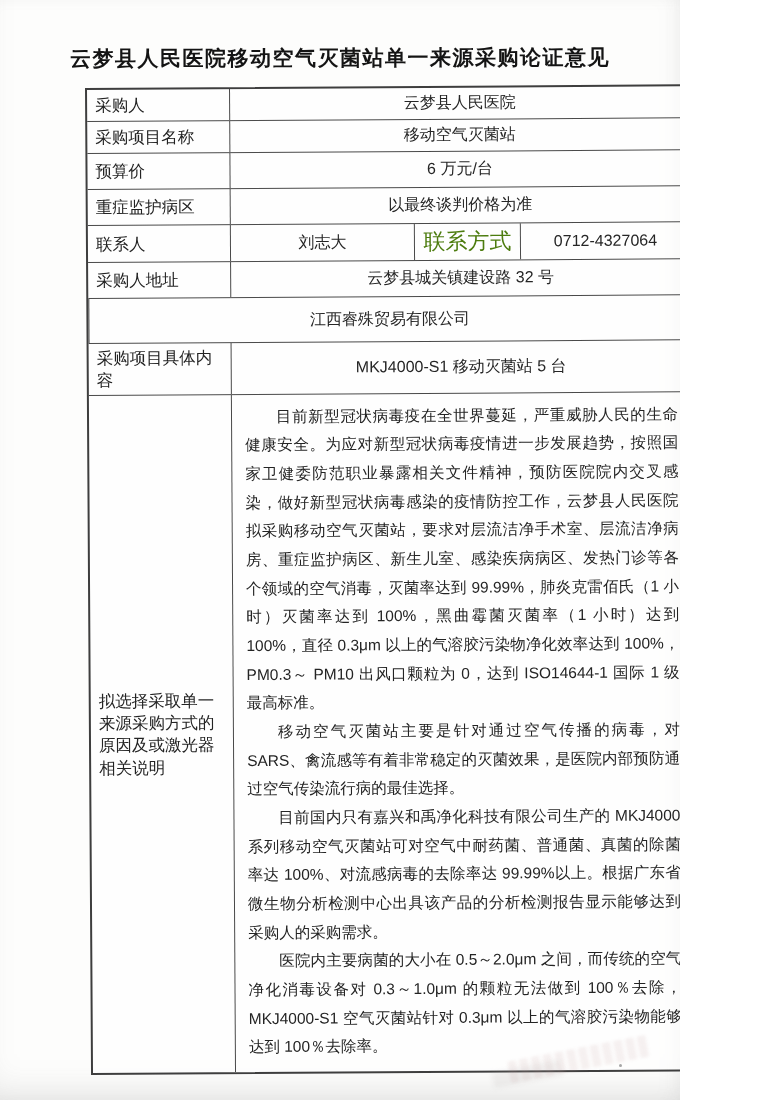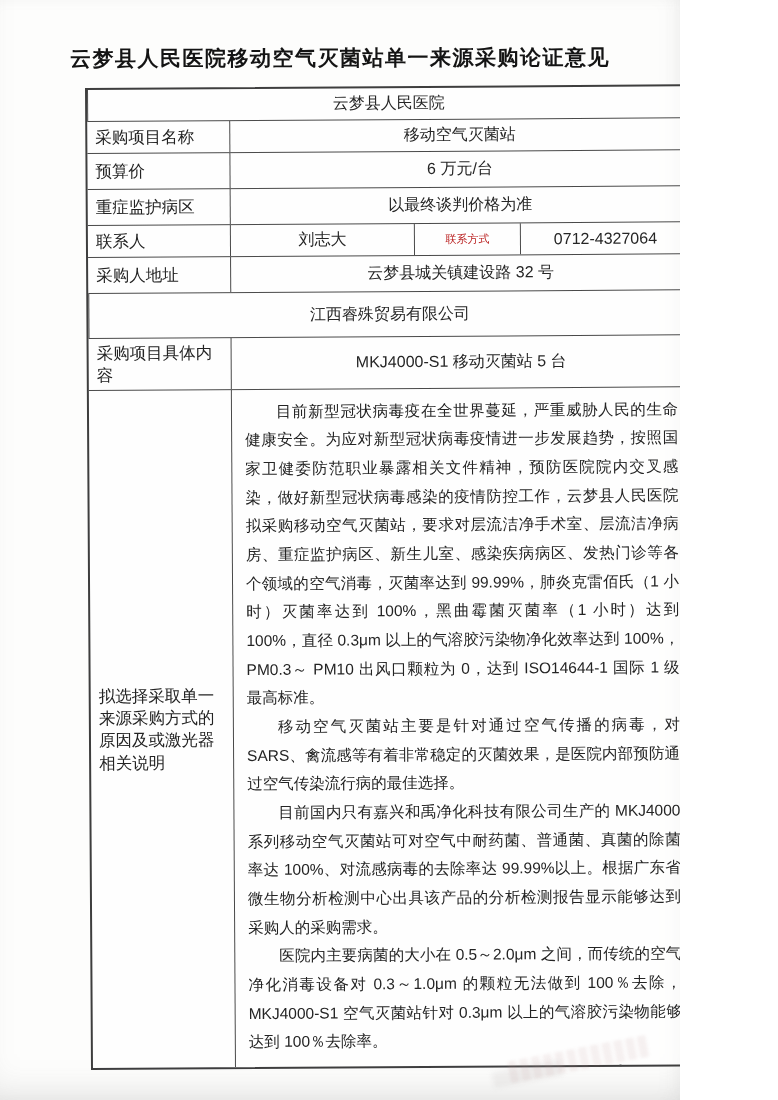--- a/index.html
+++ b/index.html
@@ -43,21 +43,21 @@
     text-align:left;
   }
   .cell-value{
     flex:1;border-left:1.5px solid #4a4a4a;
     justify-content:center;text-align:center;
     font-size:16px;color:#262626;
   }
   .cell-sublabel{
     flex:0 0 106px;border-left:1.5px solid #4a4a4a;
     justify-content:center;text-align:center;
-    font-size:11px;color:#b91c1c;
+    font-size:22px;color:#4d7c0f;
   }
   .cell-subvalue{
     flex:0 0 170px;border-left:1.5px solid #4a4a4a;
     justify-content:center;text-align:center;
     font-size:16px;color:#262626;
   }
   .r-s{min-height:31px;}
   .r-m{min-height:35px;}
   .r-l{min-height:44px;}
   .row-reason{min-height:640px;align-items:stretch;}
@@ -96,20 +96,21 @@
 </head>
 <body>
 
 <div class="page">
 
   <div class="doc-title">云梦县人民医院移动空气灭菌站单一来源采购论证意见</div>
 
   <div class="scan-table">
 
     <div class="row r-s">
+      <div class="cell cell-label">采购人</div>
       <div class="cell cell-value">云梦县人民医院</div>
     </div>
 
     <div class="row r-s">
       <div class="cell cell-label">采购项目名称</div>
       <div class="cell cell-value">移动空气灭菌站</div>
     </div>
 
     <div class="row r-m">
       <div class="cell cell-label">预算价</div>

